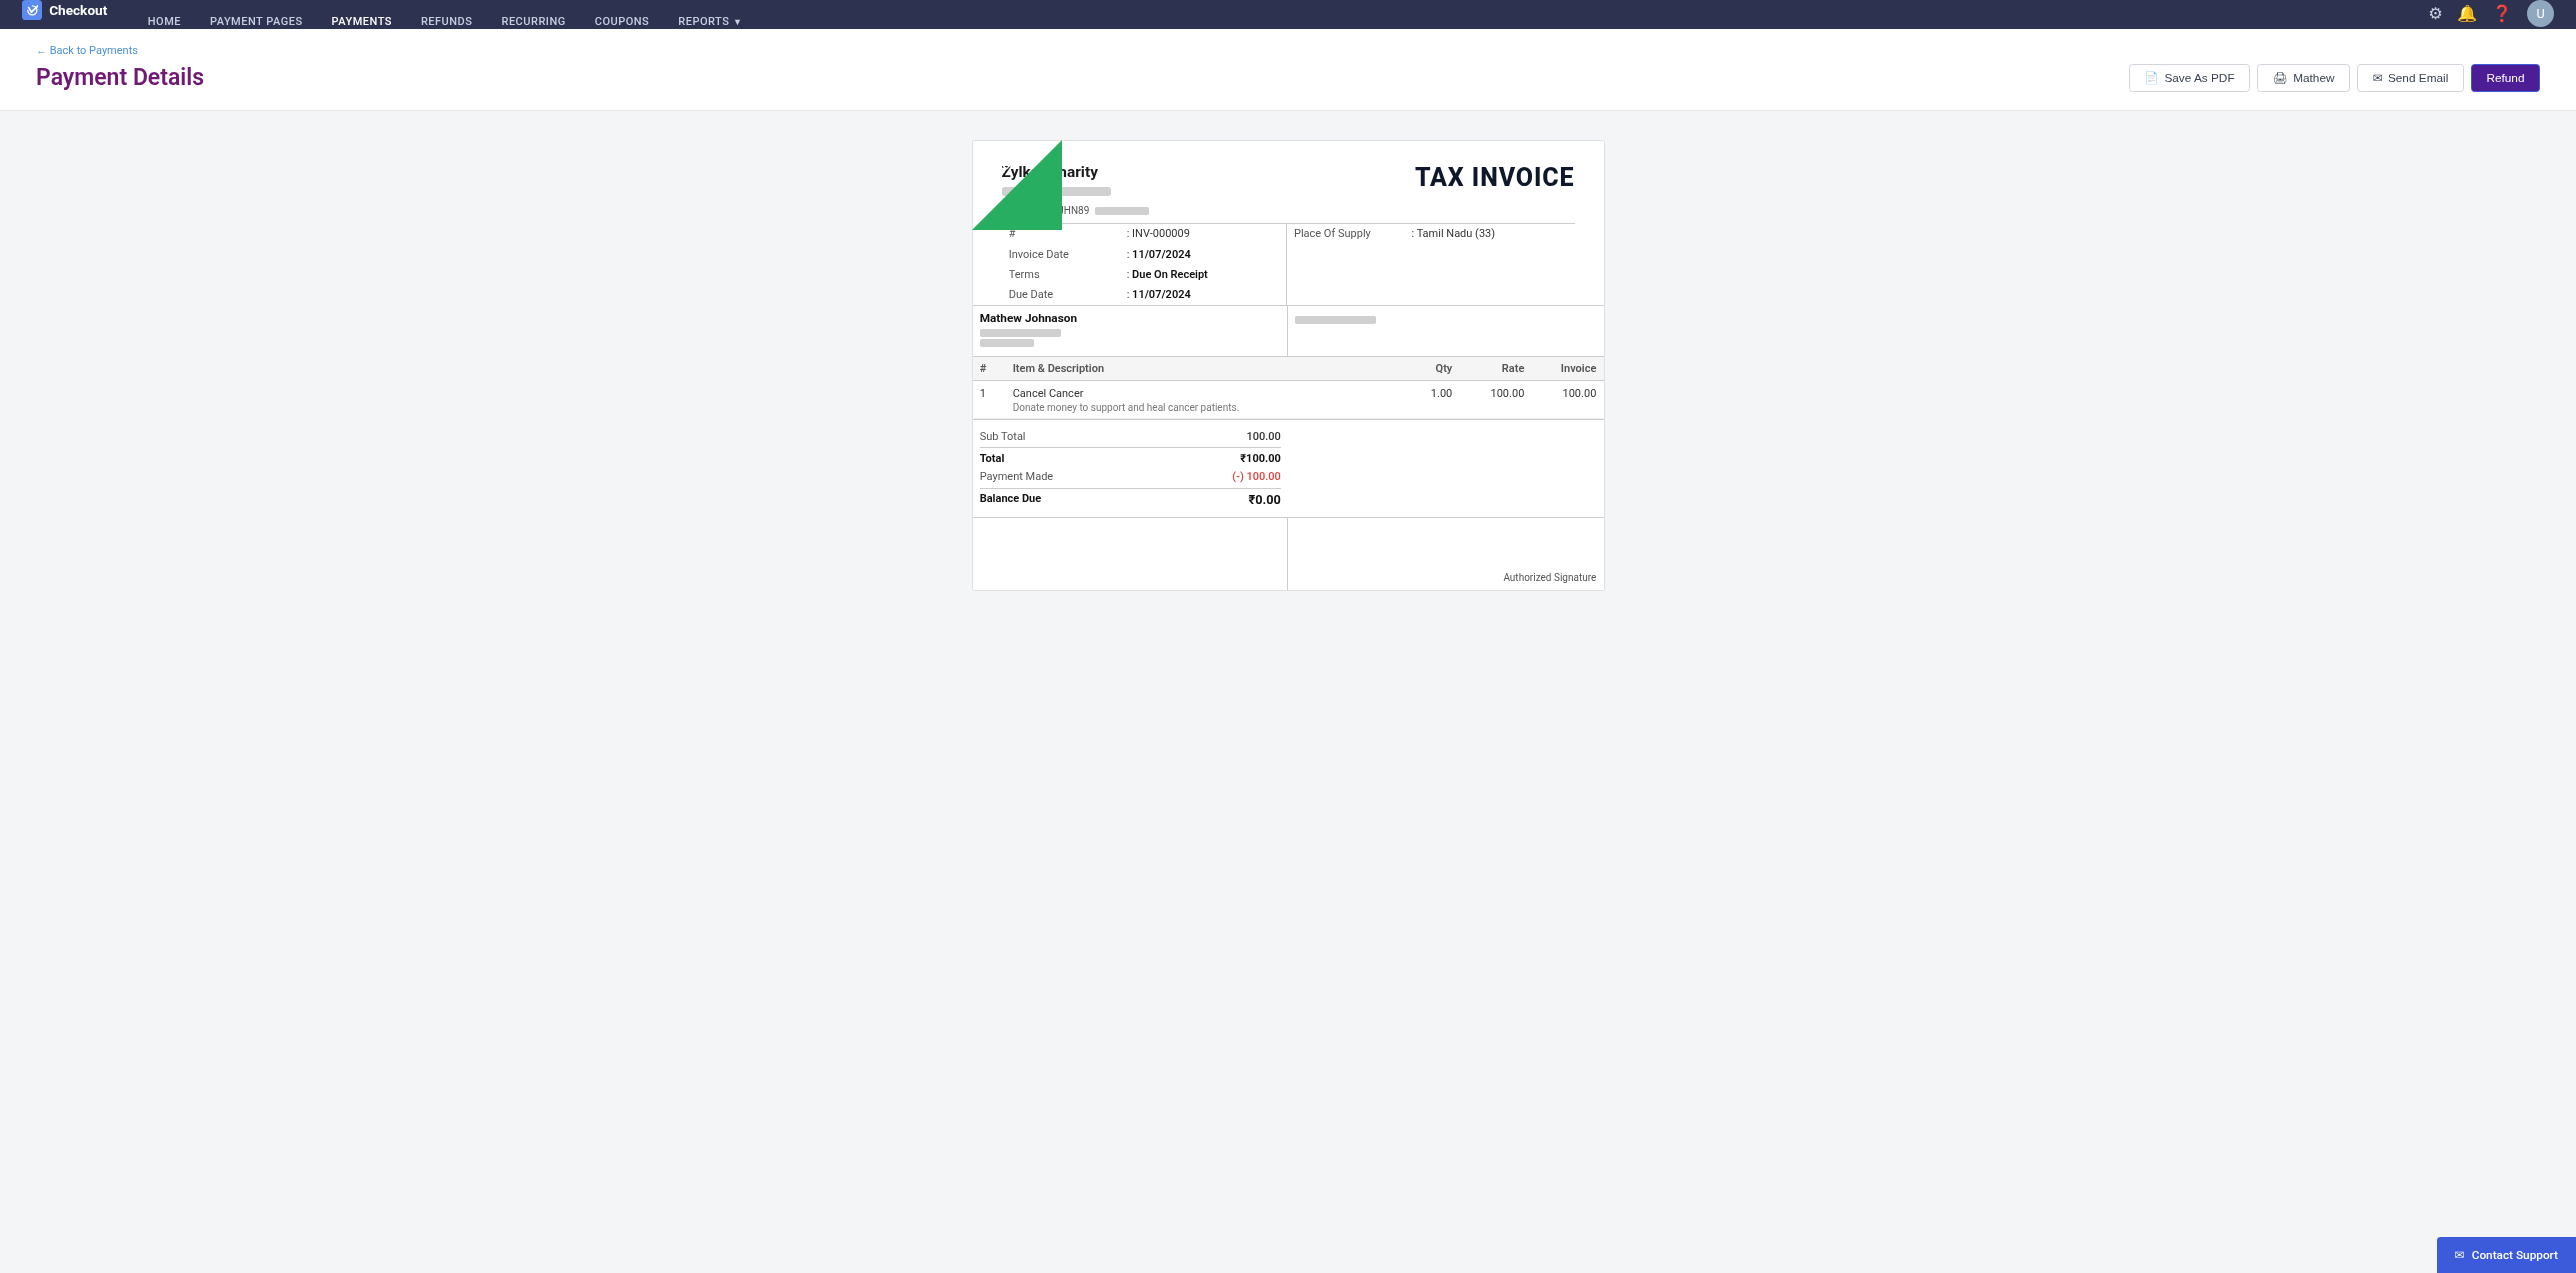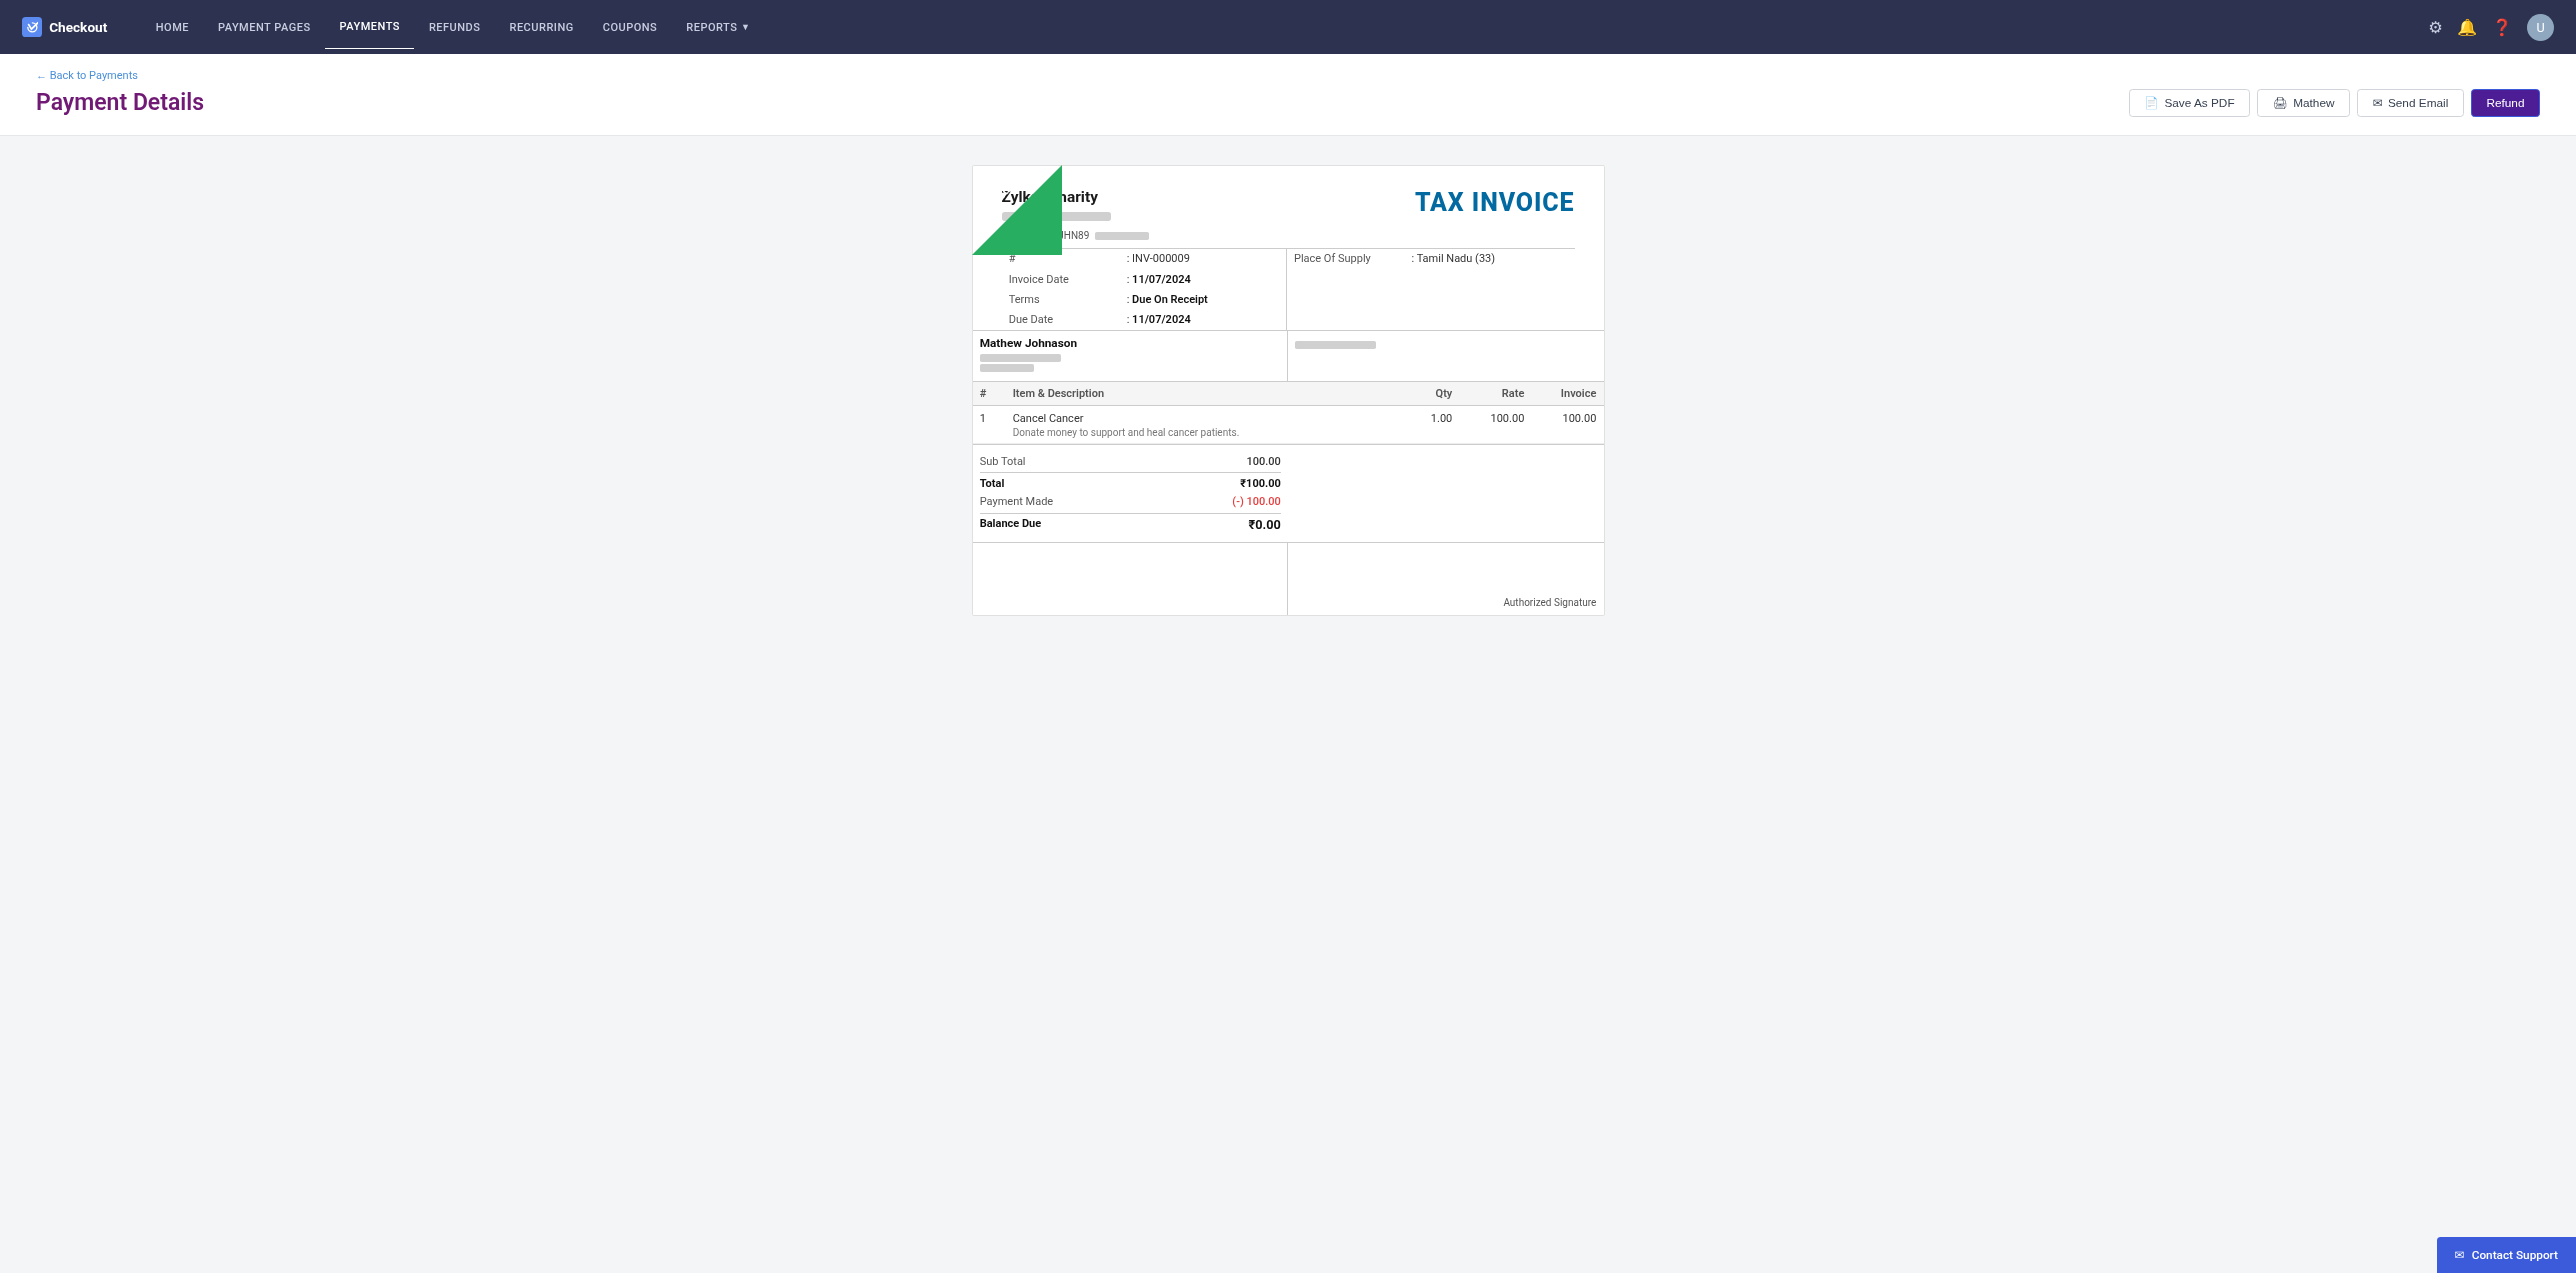--- a/index.html
+++ b/index.html
@@ -2,24 +2,24 @@
 <html style="font-size:14.5px"><head>
   <meta charset="utf-8">
   <style>
     * { box-sizing: border-box; margin: 0; padding: 0; }
     body { font-family: -apple-system, BlinkMacSystemFont, 'Segoe UI', Roboto, sans-serif; background: #f4f5f7; min-height: 100vh; }
 
     
     .navbar {
       background: #2d3250;
       display: flex;
-      align-items: center;
+      align-items: flex-start;
       padding: 0 22px;
-      height: 54px;
-      gap: 12px;
+      height: 29px;
+      gap: 4px;
     }
     .navbar-brand {
       display: flex;
       align-items: center;
       gap: 7.2px;
       color: #fff;
       font-weight: 700;
       font-size: 13.6px;
       margin-right: 22px;
       text-decoration: none;
@@ -225,21 +225,21 @@
       width: 54px;
       height: 8.1px;
       background: #d0d0d0;
       border-radius: 1.8px;
       margin-left: 3.6px;
       vertical-align: middle;
     }
     .tax-invoice-title {
       font-size: 25px;
       font-weight: 800;
-      color: #0369a1;
+      color: #0f172a;
       letter-spacing: 0.9px;
       text-align: right;
     }
 
     
     .invoice-meta {
       width: 100%;
       border-collapse: collapse;
       margin-top: 7.2px;
       font-size: 11px;

